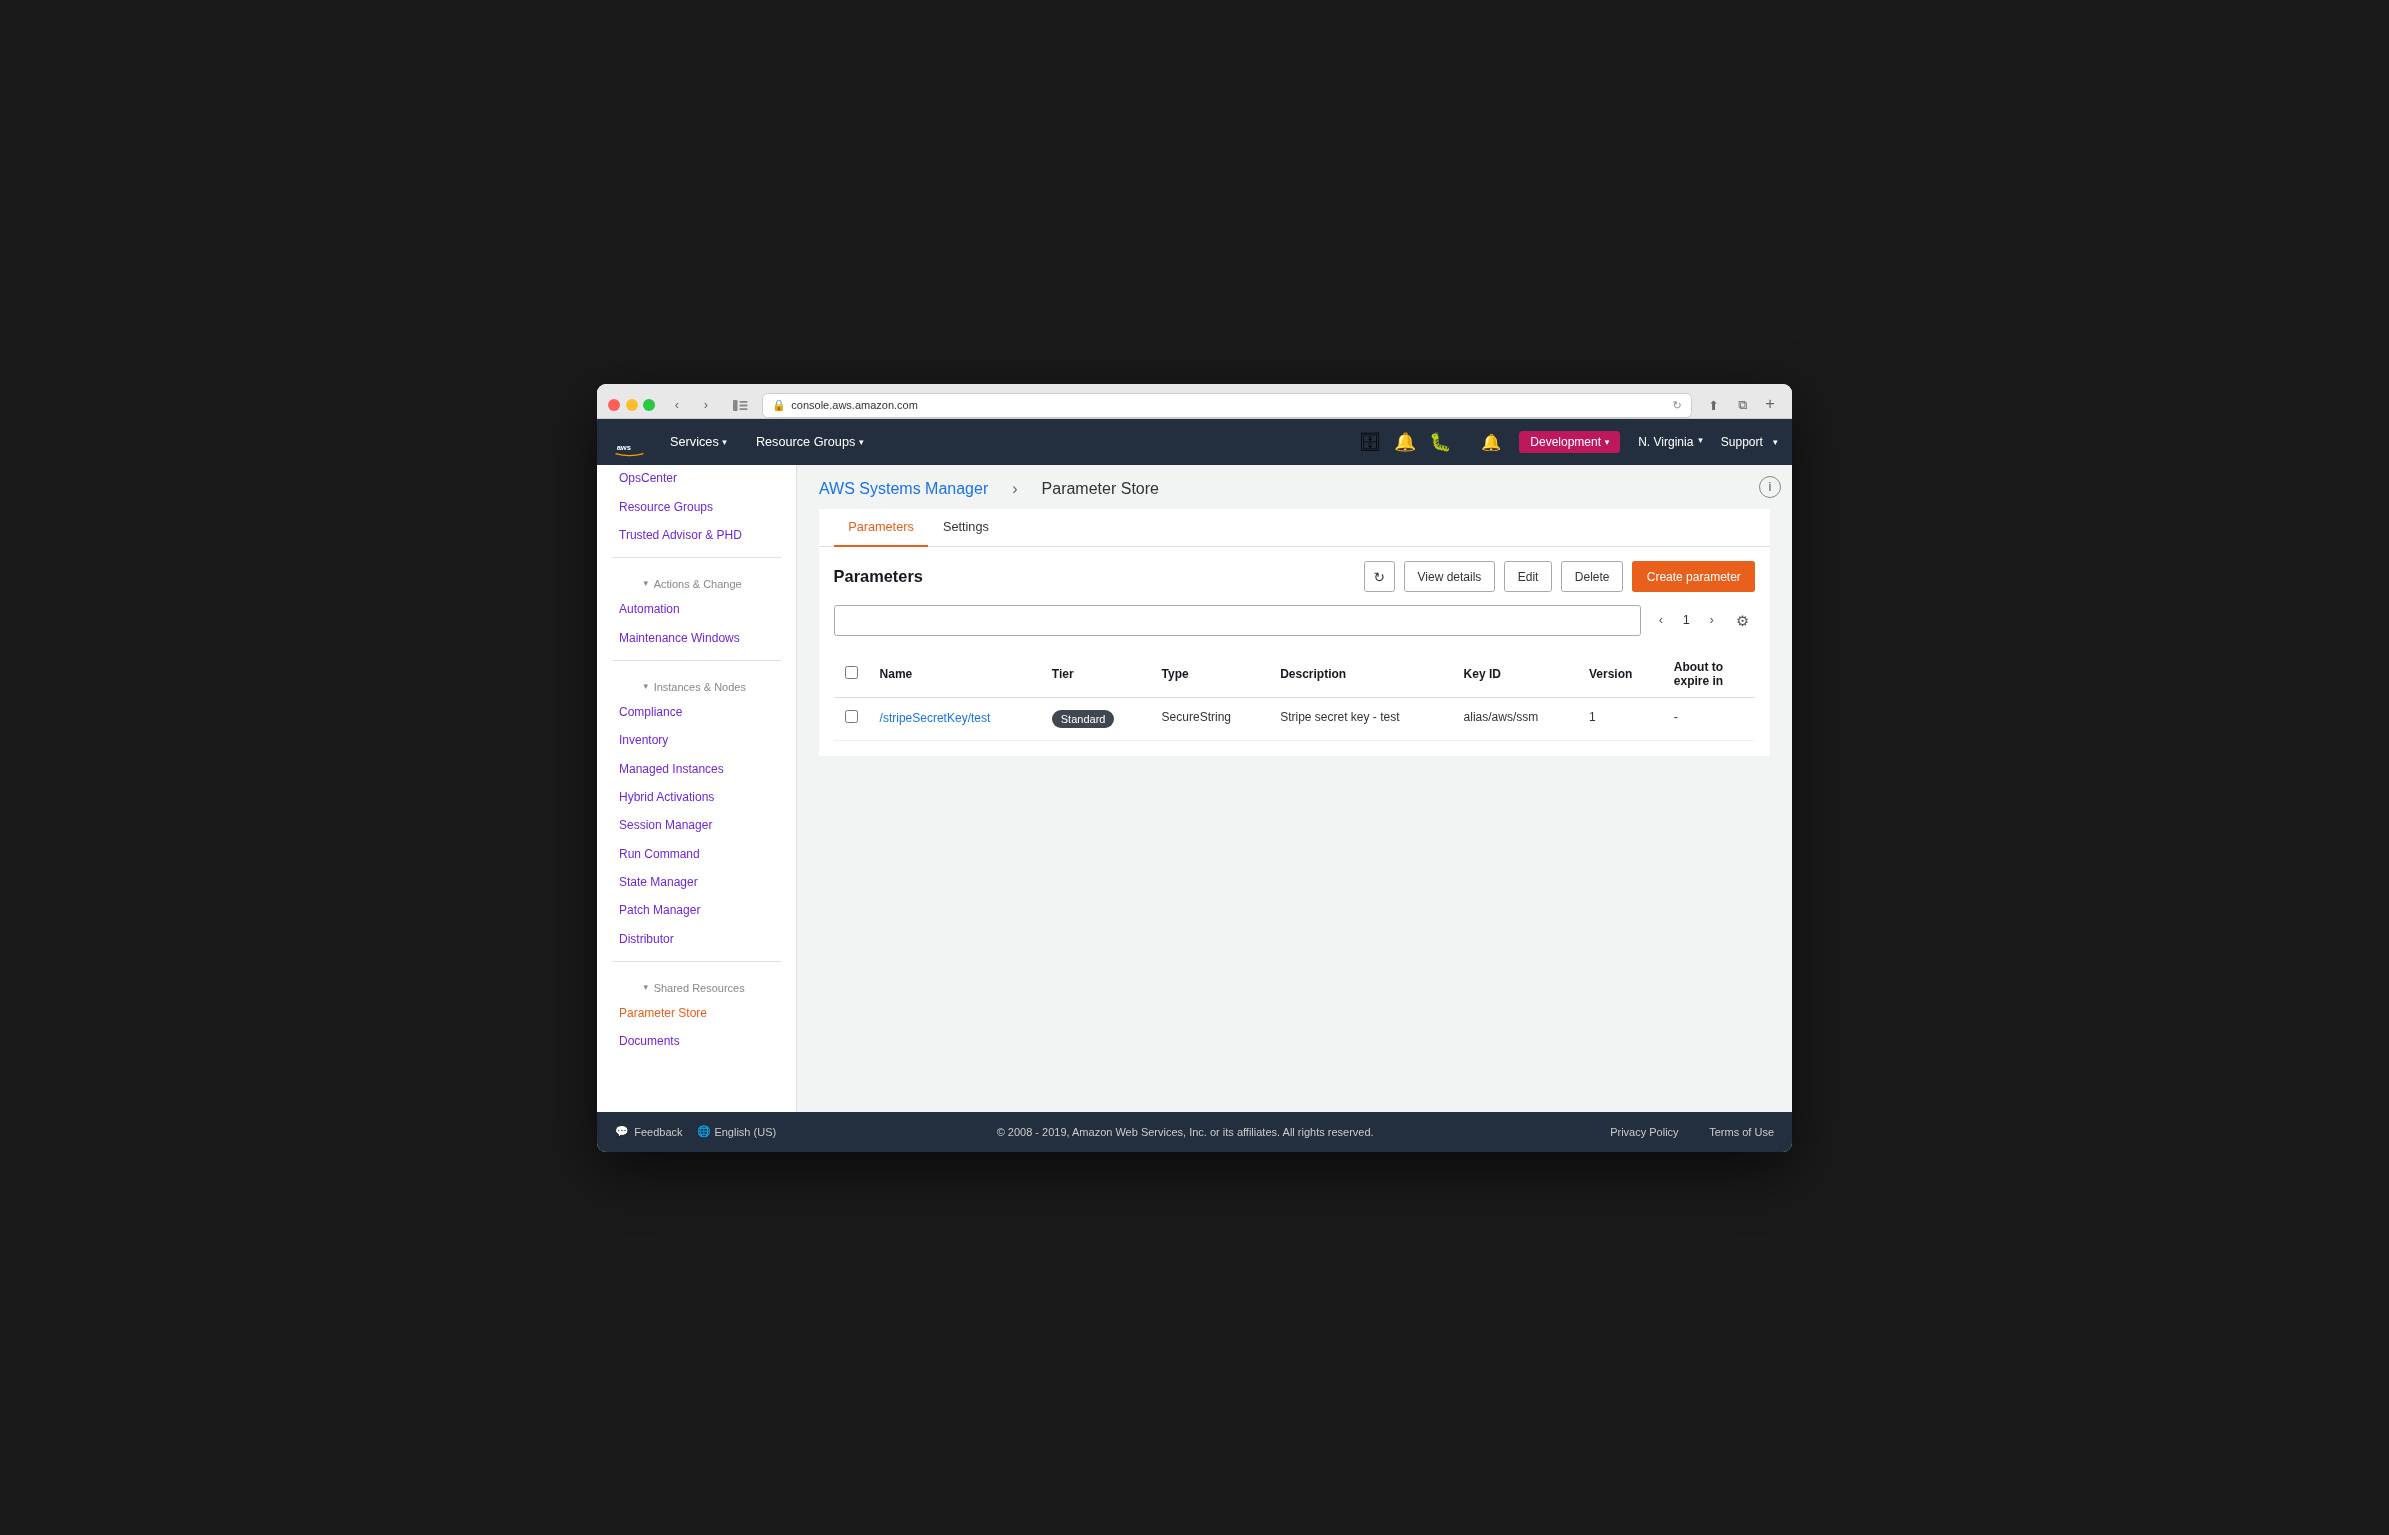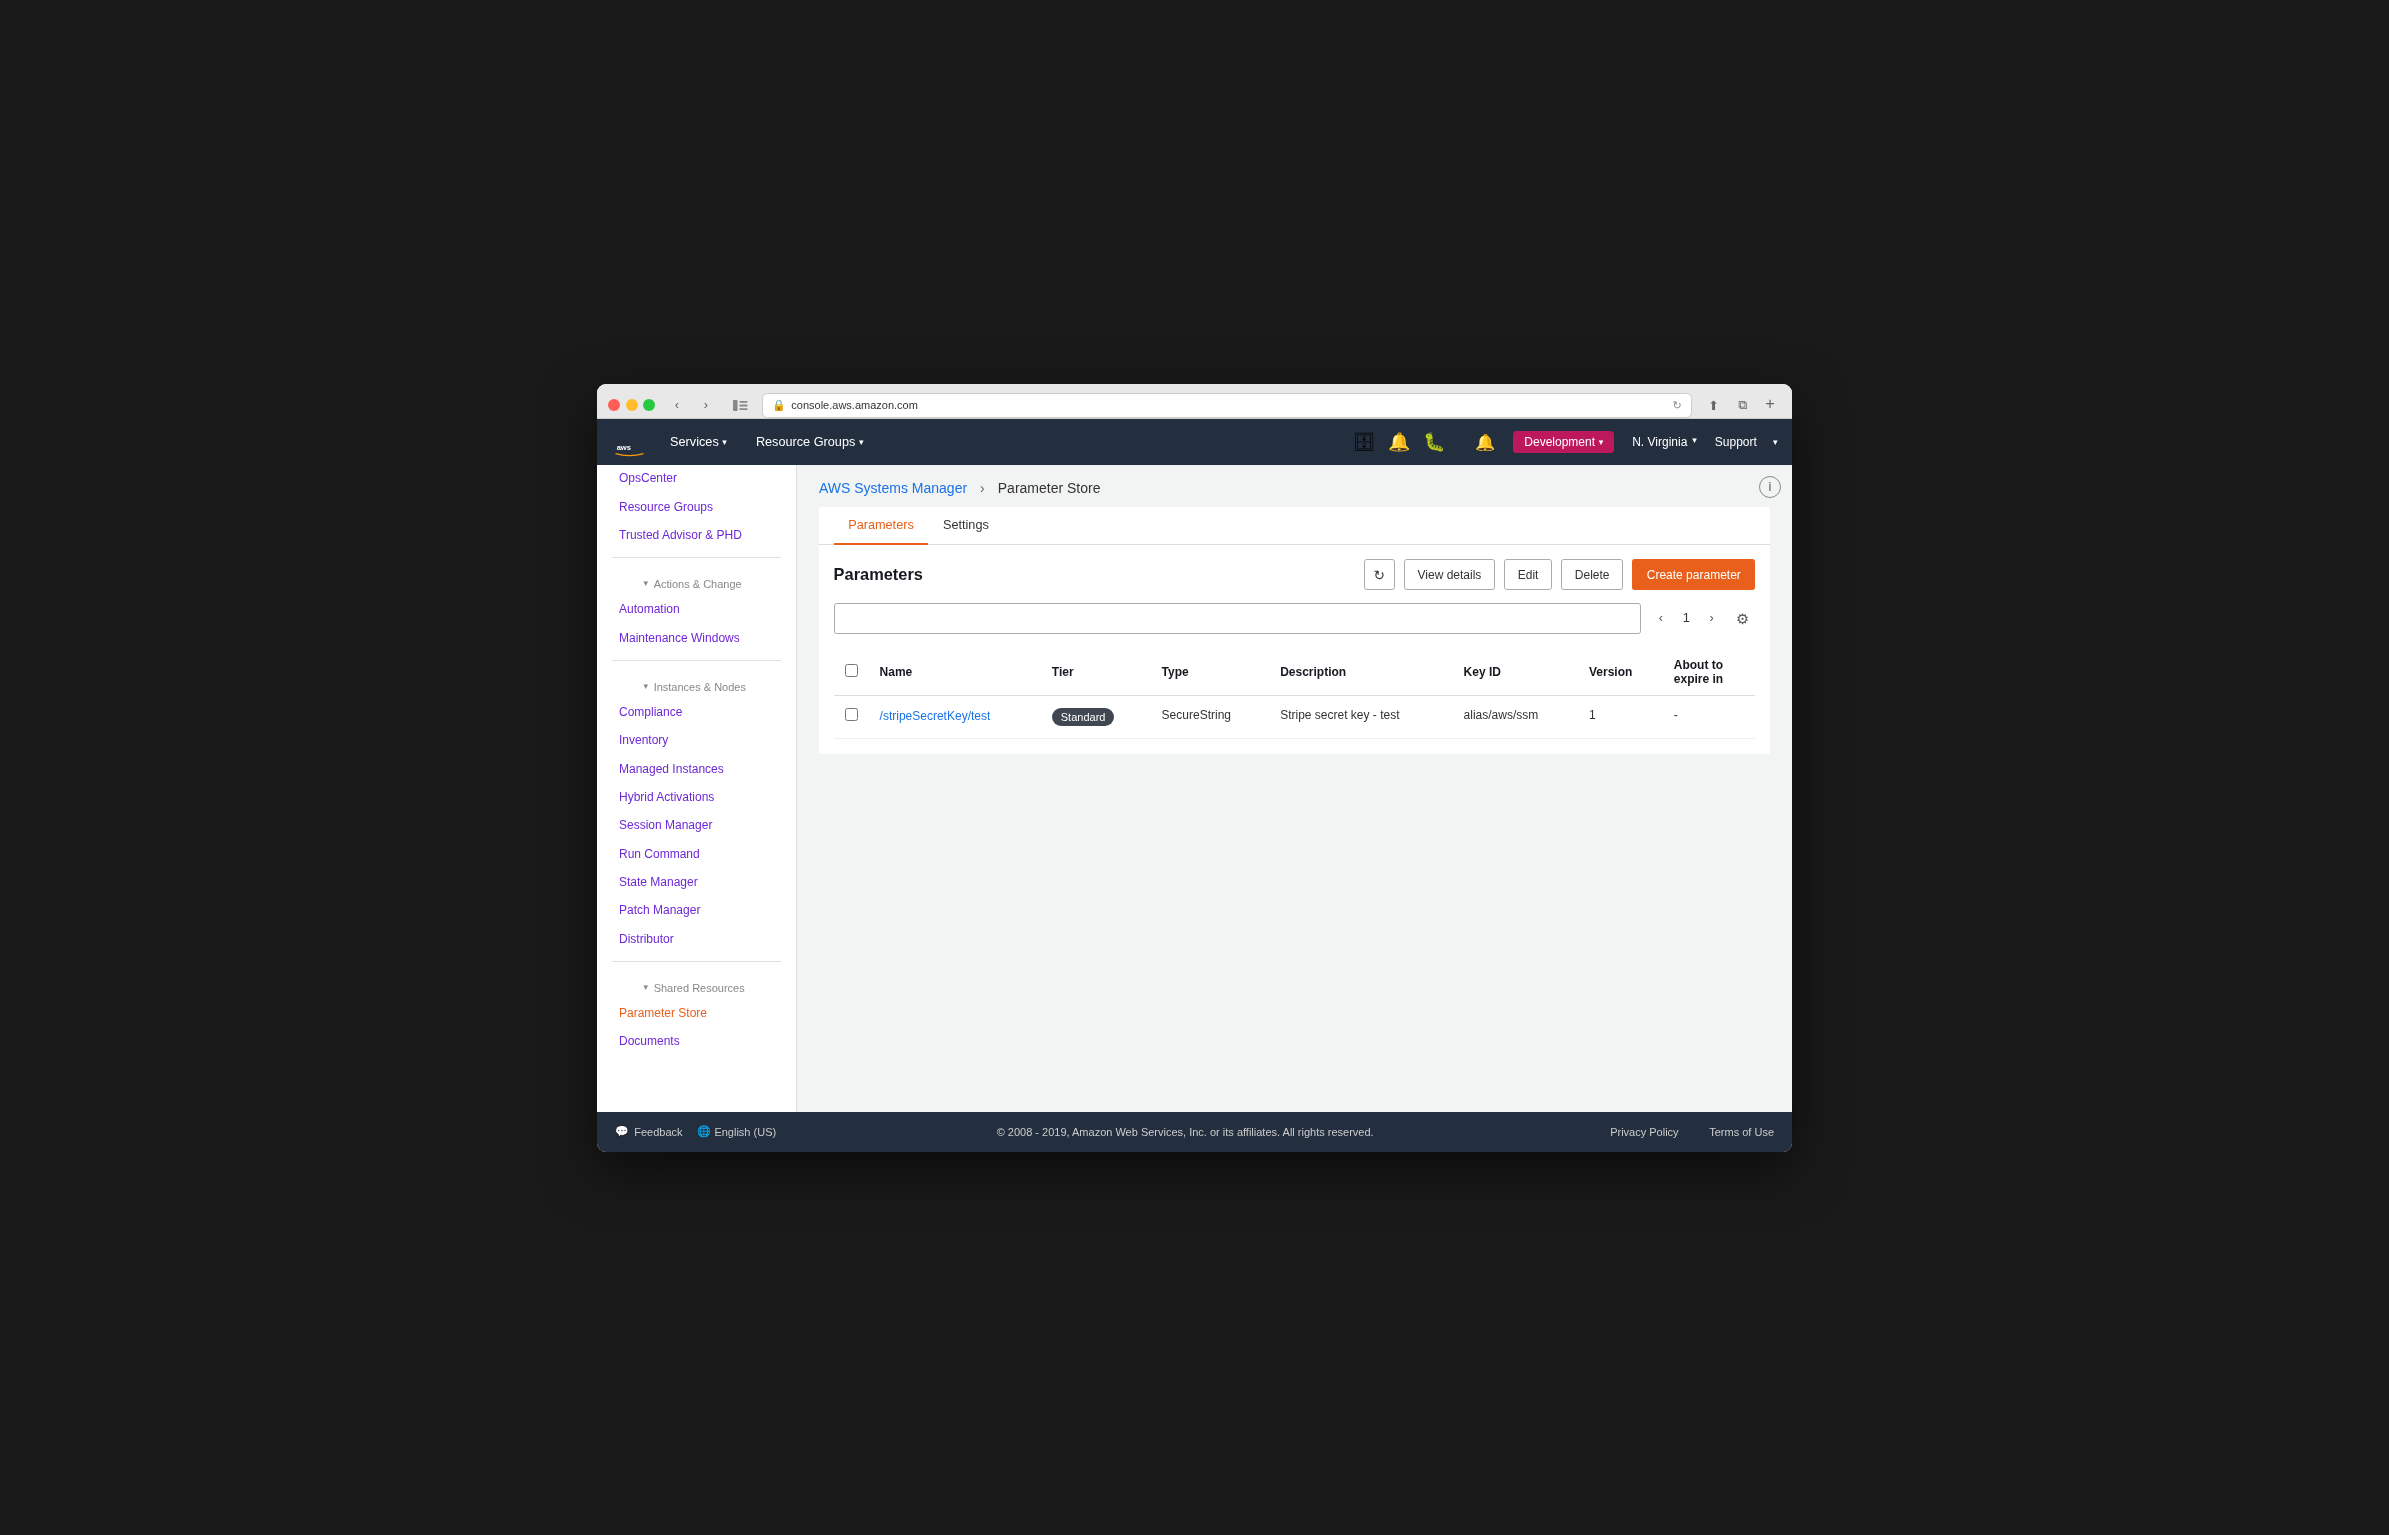--- a/index.html
+++ b/index.html
@@ -92,21 +92,21 @@
       display: flex; align-items: center; gap: 3.6px;
       padding: 3.6px 5.5px; border-radius: 2.7px;
     }
     .nav-icons { display: flex; gap: 12.7px; margin-left: auto; align-items: center; }
     .dev-badge {
       background: #be185d; color: white; padding: 3.6px 11px;
       border-radius: 3.6px; font-size: 12px; cursor: pointer;
       display: flex; align-items: center; gap: 3.6px;
     }
     .region-item { color: #ffffff; font-size: 12px; cursor: pointer; display: flex; align-items: flex-start; gap: 5px; }
-    .support-item { color: white; font-size: 12px; cursor: pointer; display: flex; align-items: center; gap: 16px; }
+    .support-item { color: white; font-size: 12px; cursor: pointer; display: flex; align-items: center; gap: 10px; }
 
     
     .app-body {
       display: flex;
       flex: 1;
       overflow: hidden;
     }
 
     
     .sidebar {
@@ -135,22 +135,22 @@
     
     .main-content {
       flex: 1;
       background: #f2f3f3;
       overflow-y: auto;
       padding: 0;
     }
 
     .breadcrumb-area {
       padding: 14.6px 22px 0;
-      display: flex; align-items: flex-start; gap: 13px;
-      font-size: 14px;
+      display: flex; align-items: flex-start; gap: 24px;
+      font-size: 16px;
     }
     .breadcrumb-link { color: #1a73e8; cursor: pointer; text-decoration: none; }
     .breadcrumb-sep { color: #666; }
     .breadcrumb-current { color: #333; }
 
     .content-panel {
       margin: 11px 22px 0;
       background: white;
       border-radius: 1.8px;
     }

